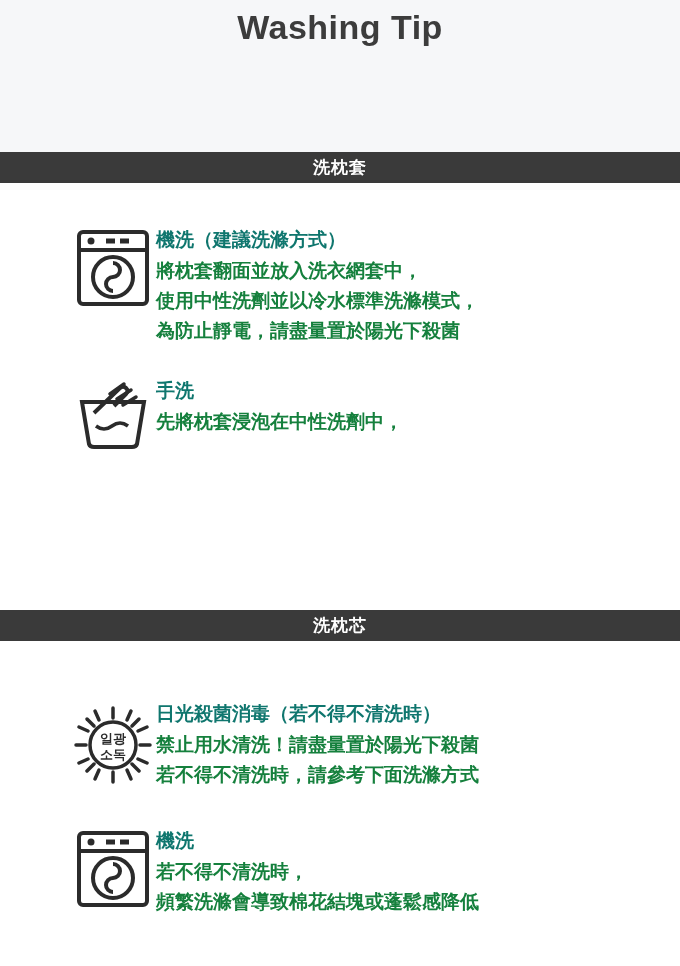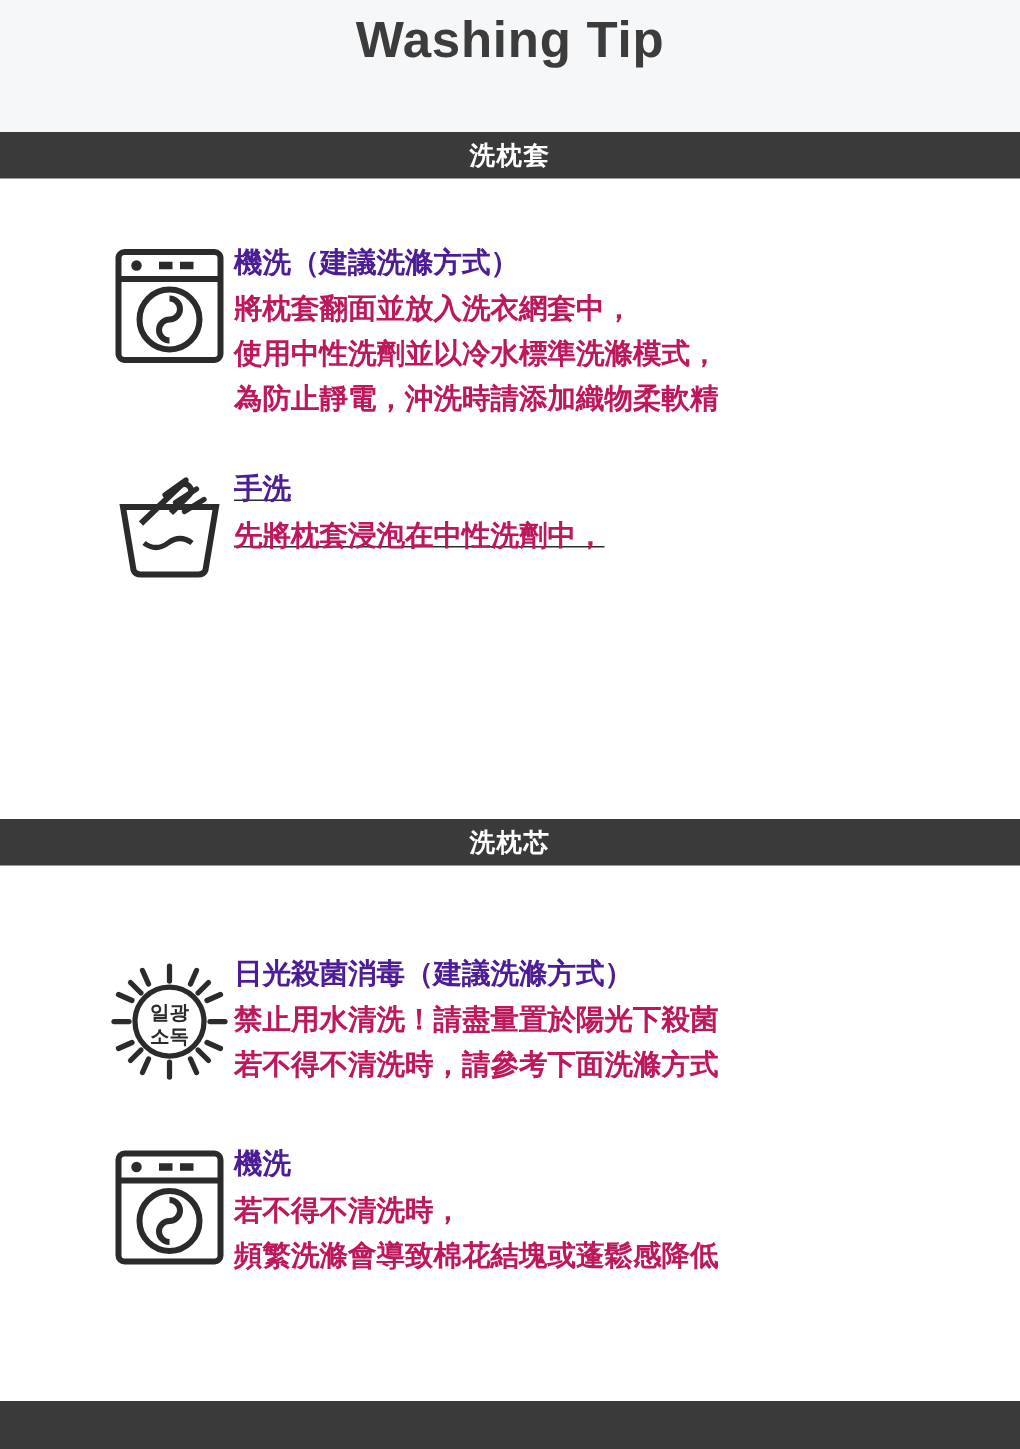--- a/index.html
+++ b/index.html
@@ -17,21 +17,21 @@
   .page {
     position: relative;
     width: 680px;
     height: 966px;
     background: #3a3a3a;
   }
 
   
   .title-block {
     background: #f6f7f9;
-    height: 88px;
+    height: 152px;
     display: flex;
     align-items: flex-start;
     justify-content: center;
     padding-top: 6px;
     box-sizing: border-box;
   }
   .title-text {
     font-size: 34px;
     font-weight: bold;
     color: #3c3c3c;
@@ -79,35 +79,35 @@
     align-items: flex-start;
     padding-top: 4px;
   }
 
   .entry-text {
     flex: 1;
   }
   .entry-title {
     font-size: 19px;
     font-weight: bold;
-    color: #4c1d95;
+    color: #0f766e;
     line-height: 30px;
     margin-bottom: 1px;
   }
   .entry-line {
     font-size: 19px;
     font-weight: bold;
-    color: #be185d;
+    color: #15803d;
     line-height: 30px;
     white-space: nowrap;
   }
 
   
   .entry-washer-1 { margin-top: 12px; margin-bottom: 30px; }
-  .entry-hand-1 { margin-bottom: 0; text-decoration: underline; }
+  .entry-hand-1 { margin-bottom: 0; }
   .entry-sun { margin-top: 28px; margin-bottom: 36px; }
   .entry-washer-2 { margin-bottom: 0; }
 
   svg { display: block; }
 </style>
 </head>
 <body>
 
 <div class="page">
 
@@ -130,21 +130,21 @@
           <rect x="30" y="9.5" width="9" height="5" fill="#2b2b2b"></rect>
           <rect x="44" y="9.5" width="9" height="5" fill="#2b2b2b"></rect>
           <circle cx="37" cy="48" r="20" fill="none" stroke="#2b2b2b" stroke-width="4"></circle>
           <path d="M37 34 a7 7 0 0 1 0 14 a7 7 0 0 0 0 14" fill="none" stroke="#2b2b2b" stroke-width="4"></path>
         </svg>
       </div>
       <div class="entry-text">
         <div class="entry-title">機洗（建議洗滌方式）</div>
         <div class="entry-line">將枕套翻面並放入洗衣網套中，</div>
         <div class="entry-line">使用中性洗劑並以冷水標準洗滌模式，</div>
-        <div class="entry-line">為防止靜電，沖洗時請添加織物柔軟精</div>
+        <div class="entry-line">為防止靜電，請盡量置於陽光下殺菌</div>
       </div>
     </div>
 
     <div class="entry entry-hand-1">
       <div class="icon-wrap">
         <svg width="74" height="70" viewBox="0 0 74 70">
           <path d="M6 22 L68 22 L61 64 Q60 67 56 67 L18 67 Q14 67 13 64 Z" fill="none" stroke="#2b2b2b" stroke-width="4"></path>
           <path d="M20 46 q8 6 16 0 q8 -6 16 0" fill="none" stroke="#2b2b2b" stroke-width="3.5"></path>
           <path d="M18 33 L44 8 Q47 5 50 8 Q53 11 50 14 L38 26" fill="none" stroke="#2b2b2b" stroke-width="4" stroke-linejoin="round"></path>
           <path d="M34 14 L48 4 M41 19 L55 10 M47 25 L60 17" stroke="#2b2b2b" stroke-width="3.5" stroke-linecap="round"></path>
@@ -184,21 +184,21 @@
             <line x1="8" y1="24" x2="17" y2="28"></line>
             <line x1="67" y1="56" x2="76" y2="60"></line>
             <line x1="76" y1="24" x2="67" y2="28"></line>
             <line x1="17" y1="56" x2="8" y2="60"></line>
           </g>
           <text x="42" y="40" font-family="'Liberation Sans', sans-serif" font-size="13" font-weight="bold" fill="#2b2b2b" text-anchor="middle">일광</text>
           <text x="42" y="56" font-family="'Liberation Sans', sans-serif" font-size="13" font-weight="bold" fill="#2b2b2b" text-anchor="middle">소독</text>
         </svg>
       </div>
       <div class="entry-text">
-        <div class="entry-title">日光殺菌消毒（建議洗滌方式）</div>
+        <div class="entry-title">日光殺菌消毒（若不得不清洗時）</div>
         <div class="entry-line">禁止用水清洗！請盡量置於陽光下殺菌</div>
         <div class="entry-line">若不得不清洗時，請參考下面洗滌方式</div>
       </div>
     </div>
 
     <div class="entry entry-washer-2">
       <div class="icon-wrap">
         <svg width="74" height="78" viewBox="0 0 74 78">
           <rect x="3" y="3" width="68" height="72" rx="4" ry="4" fill="none" stroke="#2b2b2b" stroke-width="4"></rect>
           <line x1="3" y1="21" x2="71" y2="21" stroke="#2b2b2b" stroke-width="4"></line>

